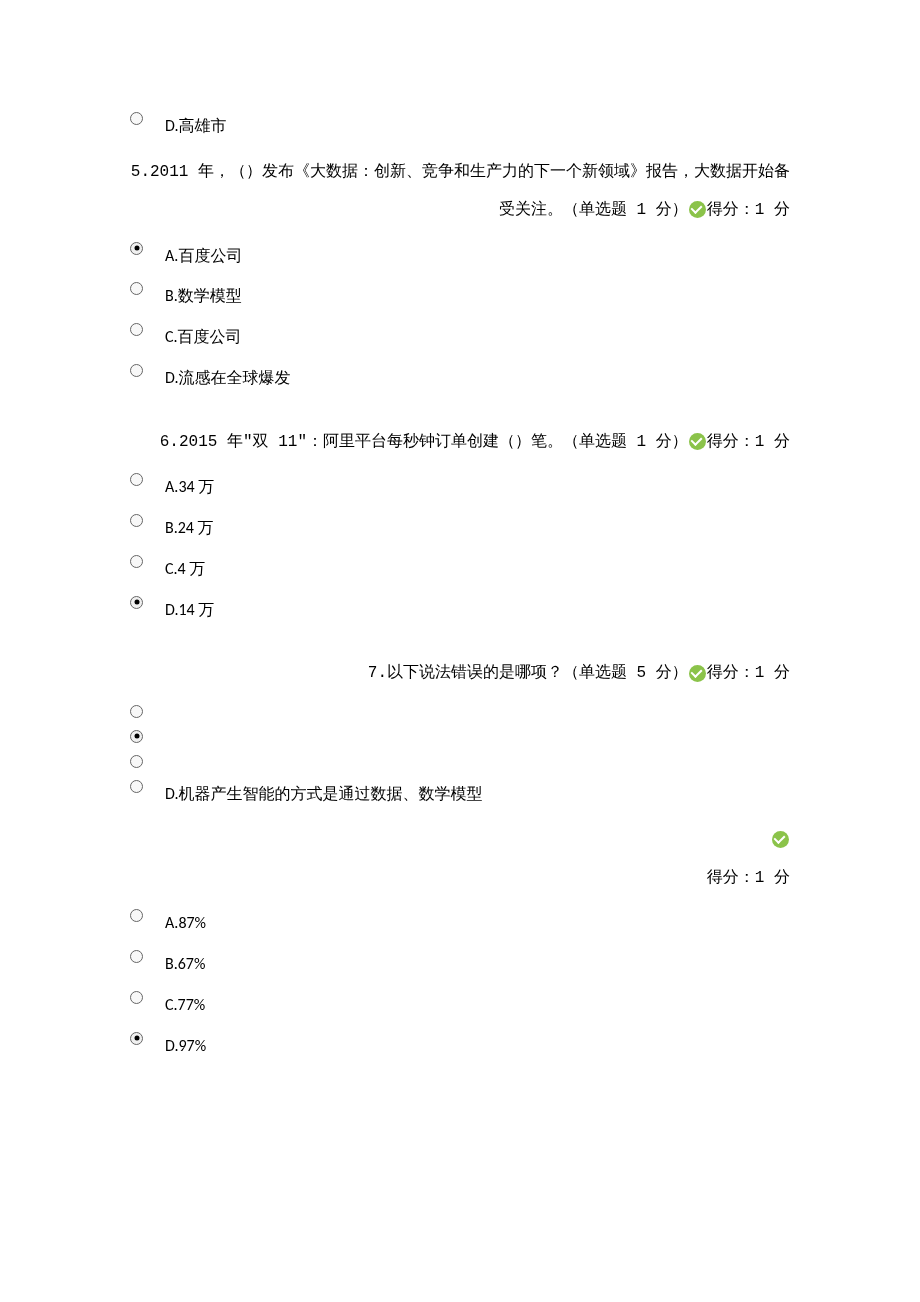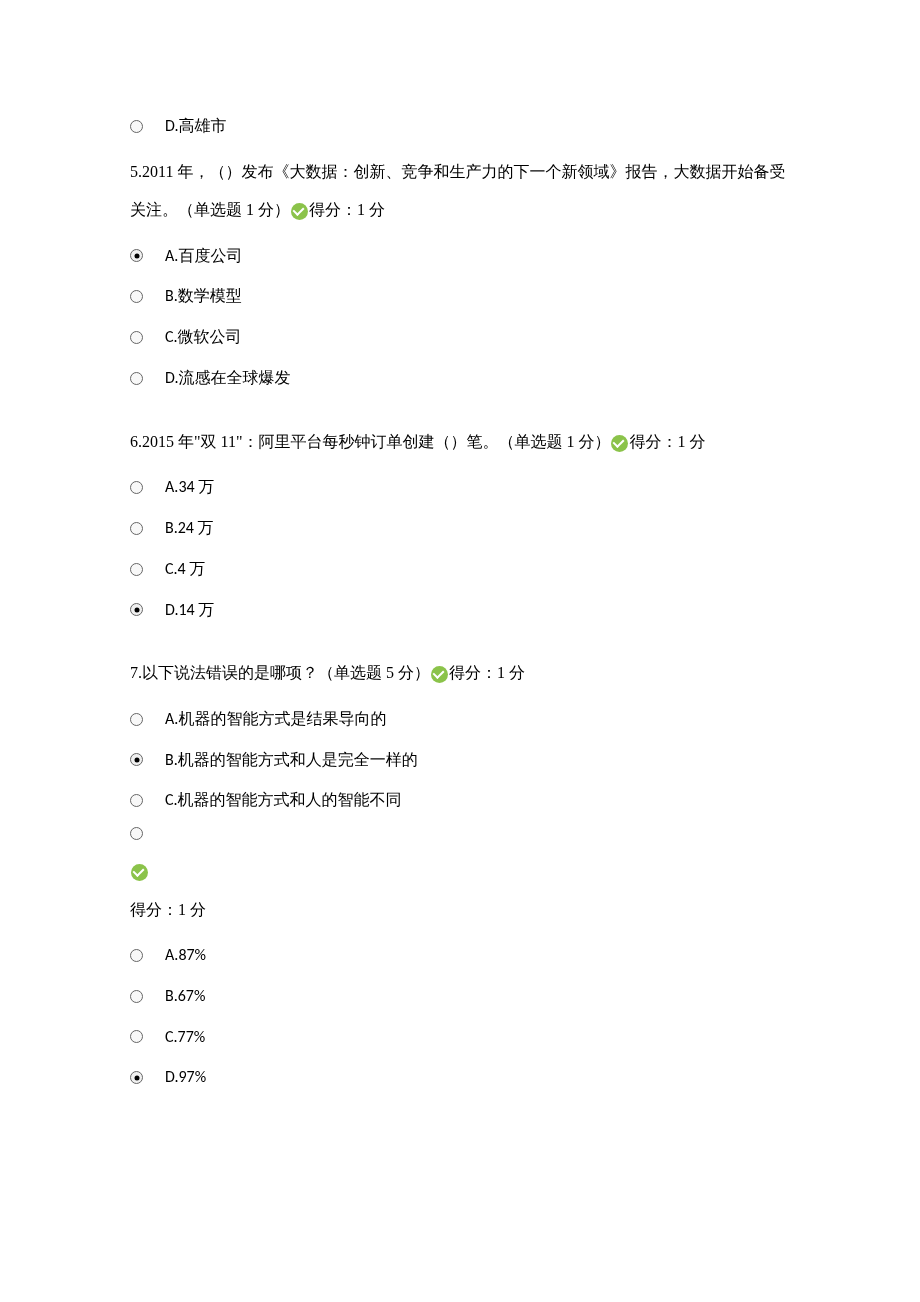--- a/index.html
+++ b/index.html
@@ -7,21 +7,20 @@
       font-family: "SimSun", "宋体", serif;
       font-size: 16px;
       line-height: 1.8;
       color: #000;
       background: #fff;
       padding: 100px 130px 60px 130px;
       width: 920px;
     }
     .option {
       display: flex;
-      align-items: center;
       margin: 12px 0;
     }
     .radio {
       width: 13px;
       height: 13px;
       border-radius: 50%;
       border: 1px solid #666;
       background: #f8f8f8;
       margin-right: 22px;
       position: relative;
@@ -41,21 +40,22 @@
       left: 50%;
       transform: translate(-50%, -50%);
     }
     .option-text {
       font-family: "Calibri", "SimSun", sans-serif;
       font-size: 16px;
     }
     .question {
       margin-top: 6px;
       line-height: 2.4;
-      font-family: Liberation Serif, serif;
+      font-family: Liberation Mono, monospace;
+      text-align: right;
     }
     .question.tight {
       margin-top: 2px;
     }
     .check-icon {
       display: inline-block;
       width: 17px;
       height: 17px;
       background: #8bc34a;
       border-radius: 50%;
@@ -92,21 +92,21 @@
 <div class="option">
   <span class="radio selected"></span>
   <span class="option-text">A.百度公司</span>
 </div>
 <div class="option">
   <span class="radio"></span>
   <span class="option-text">B.数学模型</span>
 </div>
 <div class="option">
   <span class="radio"></span>
-  <span class="option-text">C.微软公司</span>
+  <span class="option-text">C.百度公司</span>
 </div>
 <div class="option">
   <span class="radio"></span>
   <span class="option-text">D.流感在全球爆发</span>
 </div>
 
 <div class="q-spacer"></div>
 
 <div class="question">
   <span>6.2015 年"双 11"：阿里平台每秒钟订单创建（）笔。（单选题 1 分）</span><span class="check-icon"></span><span>得分：1 分</span>
@@ -128,32 +128,30 @@
   <span class="option-text">D.14 万</span>
 </div>
 
 <div class="q-spacer"></div>
 
 <div class="question">
   <span>7.以下说法错误的是哪项？（单选题 5 分）</span><span class="check-icon"></span><span>得分：1 分</span>
 </div>
 <div class="option">
   <span class="radio"></span>
-  <span class="option-text">A.机器的智能方式是结果导向的</span>
 </div>
 <div class="option">
   <span class="radio selected"></span>
-  <span class="option-text">B.机器的智能方式和人是完全一样的</span>
 </div>
 <div class="option">
   <span class="radio"></span>
-  <span class="option-text">C.机器的智能方式和人的智能不同</span>
 </div>
 <div class="option">
   <span class="radio"></span>
+  <span class="option-text">D.机器产生智能的方式是通过数据、数学模型</span>
 </div>
 
 <div class="question tight">
   <span class="check-icon"></span><br><span>得分：1 分</span>
 </div>
 <div class="option">
   <span class="radio"></span>
   <span class="option-text">A.87%</span>
 </div>
 <div class="option">

